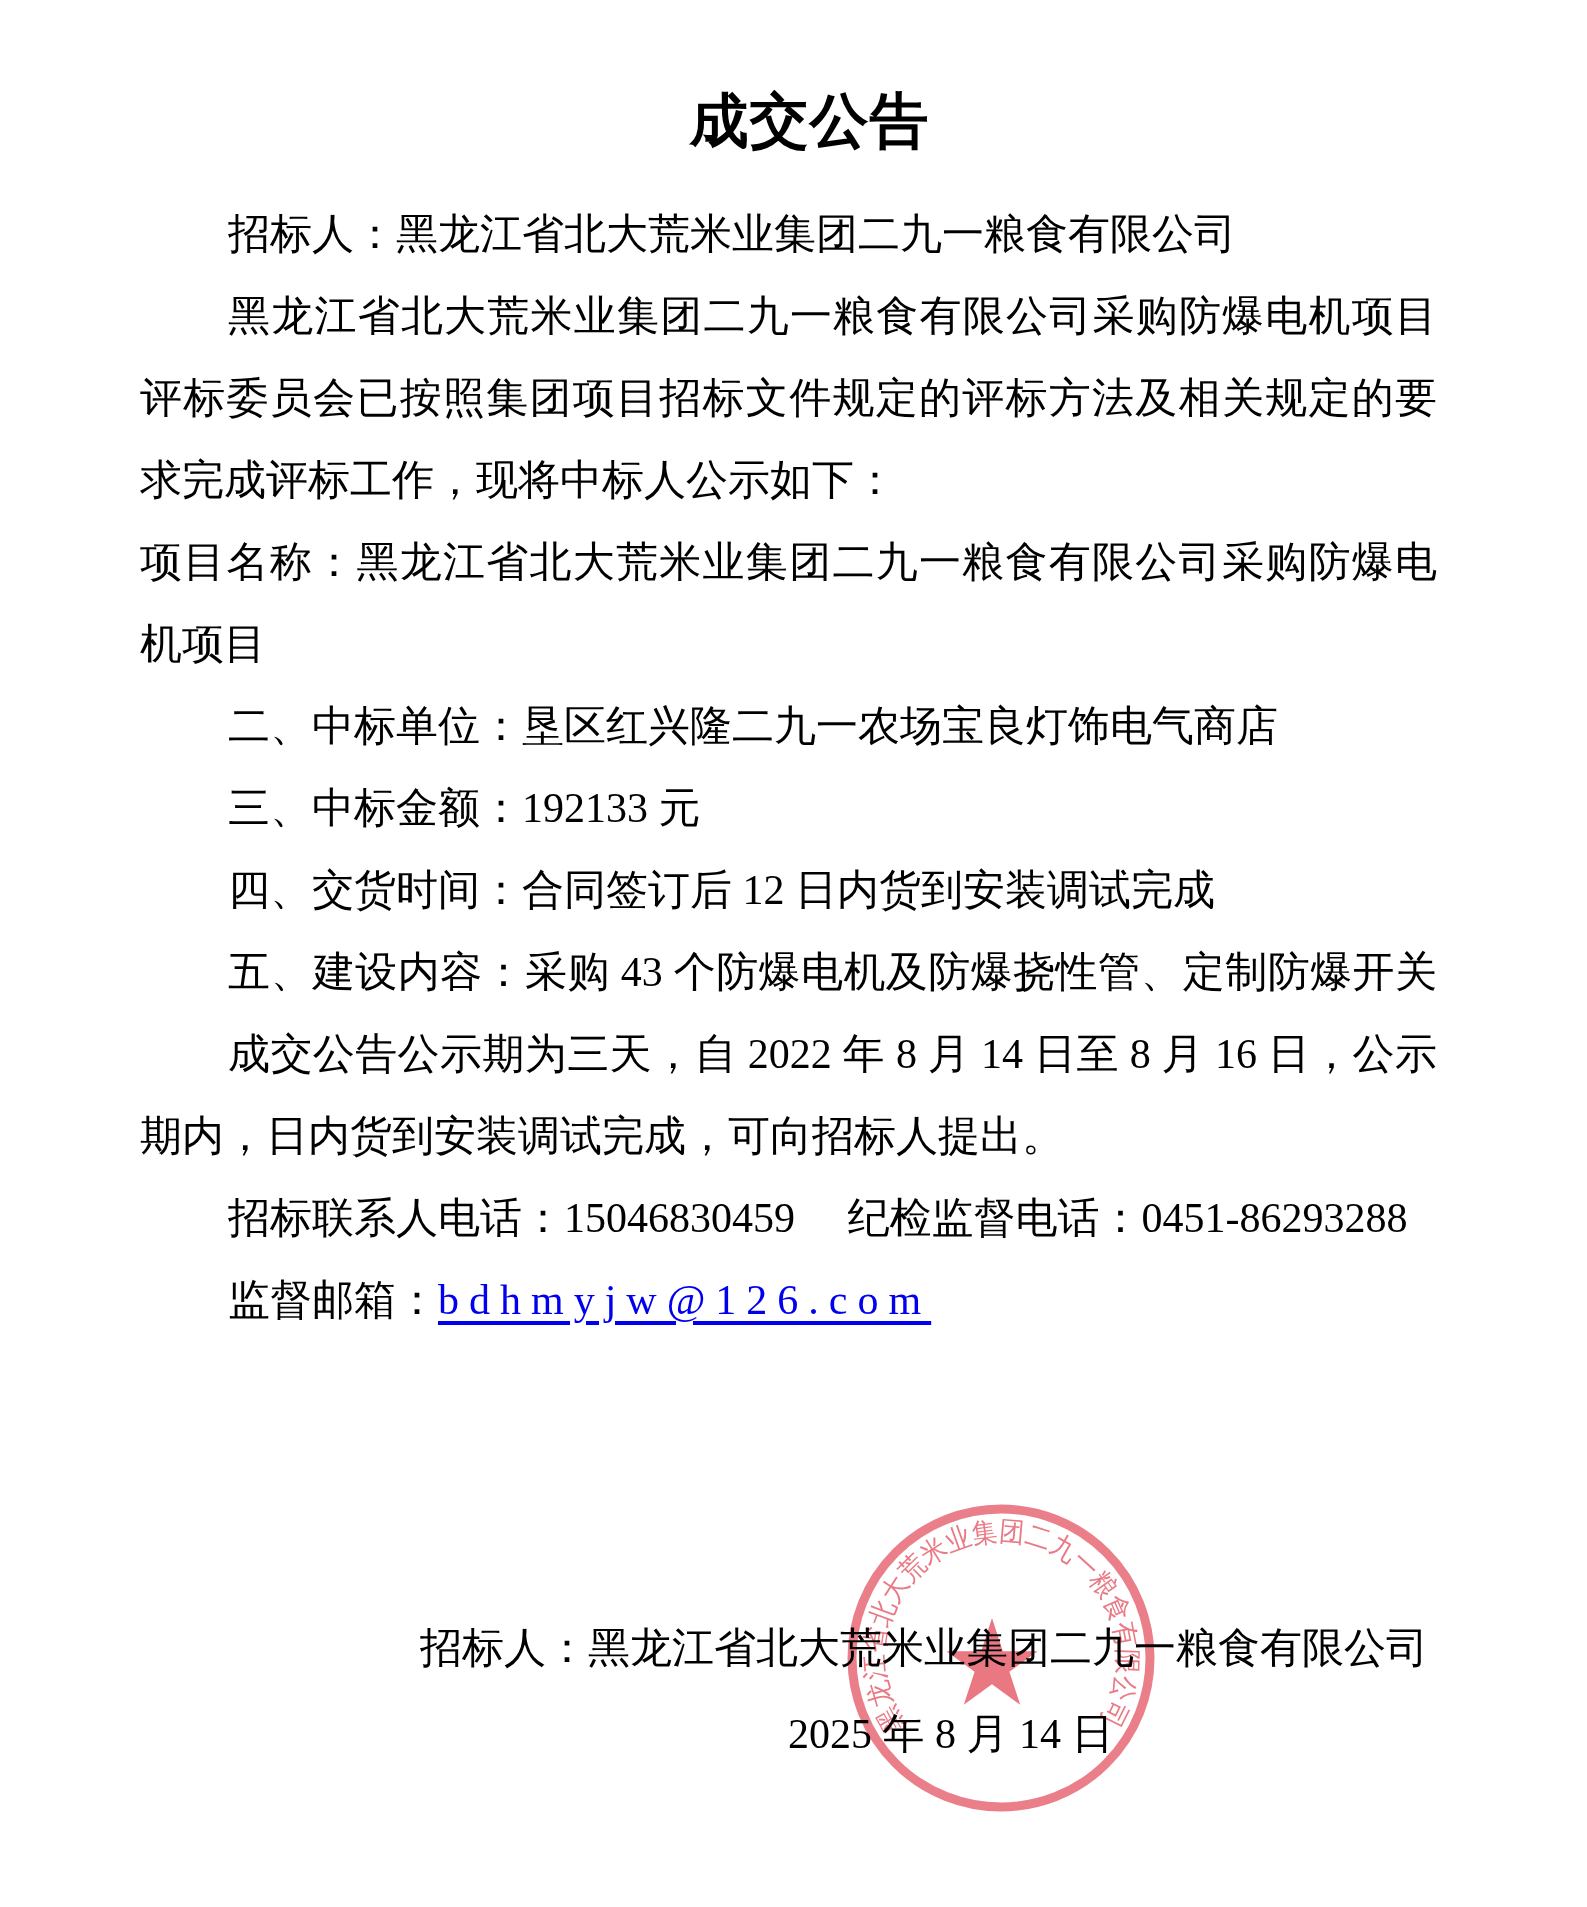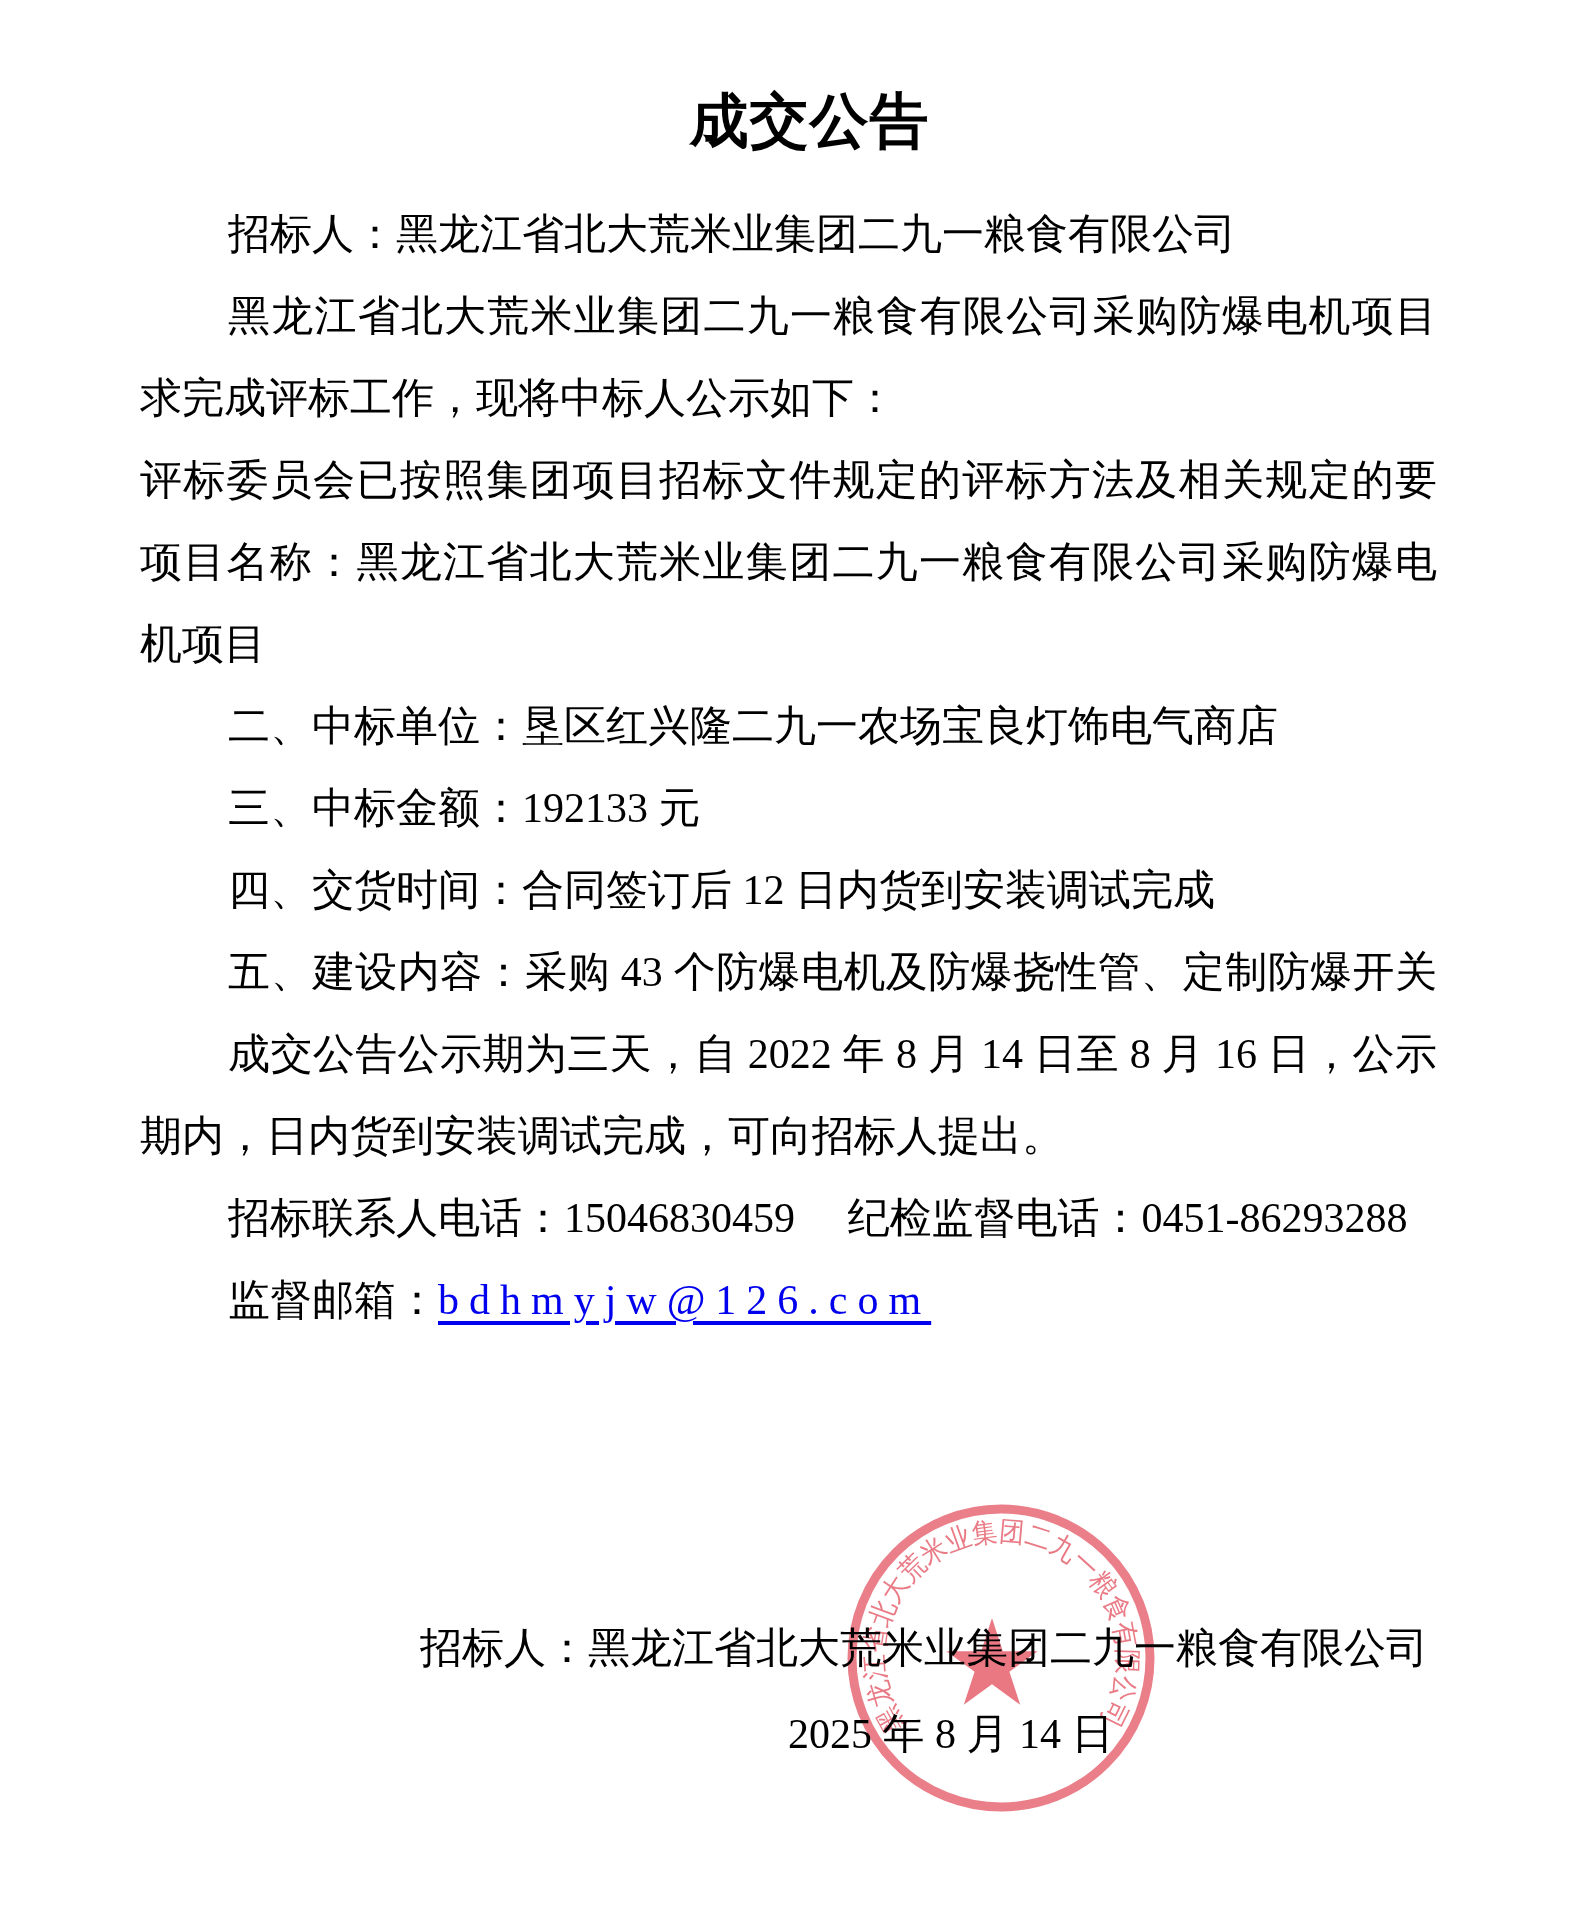--- a/index.html
+++ b/index.html
@@ -57,22 +57,22 @@
 </head>
 <body>
 
 <div class="page">
 
   <div class="doc-title">成交公告</div>
 
   <div class="body-text">
     <div class="line ind">招标人：黑龙江省北大荒米业集团二九一粮食有限公司</div>
     <div class="line ind jf">黑龙江省北大荒米业集团二九一粮食有限公司采购防爆电机项目</div>
+    <div class="line jf">评标委员会已按照集团项目招标文件规定的评标方法及相关规定的要</div>
     <div class="line">求完成评标工作，现将中标人公示如下：</div>
-    <div class="line jf">评标委员会已按照集团项目招标文件规定的评标方法及相关规定的要</div>
     <div class="line jf">项目名称：黑龙江省北大荒米业集团二九一粮食有限公司采购防爆电</div>
     <div class="line">机项目</div>
     <div class="line ind">二、中标单位：垦区红兴隆二九一农场宝良灯饰电气商店</div>
     <div class="line ind">三、中标金额：192133 元</div>
     <div class="line ind">四、交货时间：合同签订后 12 日内货到安装调试完成</div>
     <div class="line ind jf">五、建设内容：采购 43 个防爆电机及防爆挠性管、定制防爆开关</div>
     <div class="line ind jf">成交公告公示期为三天，自 2022 年 8 月 14 日至 8 月 16 日，公示</div>
     <div class="line">期内，日内货到安装调试完成，可向招标人提出。</div>
     <div class="line ind">招标联系人电话：15046830459　 纪检监督电话：0451-86293288</div>
     <div class="line ind"><span>监督邮箱：</span><a class="email-link" href="#">bdhmyjw@126.com</a></div>

